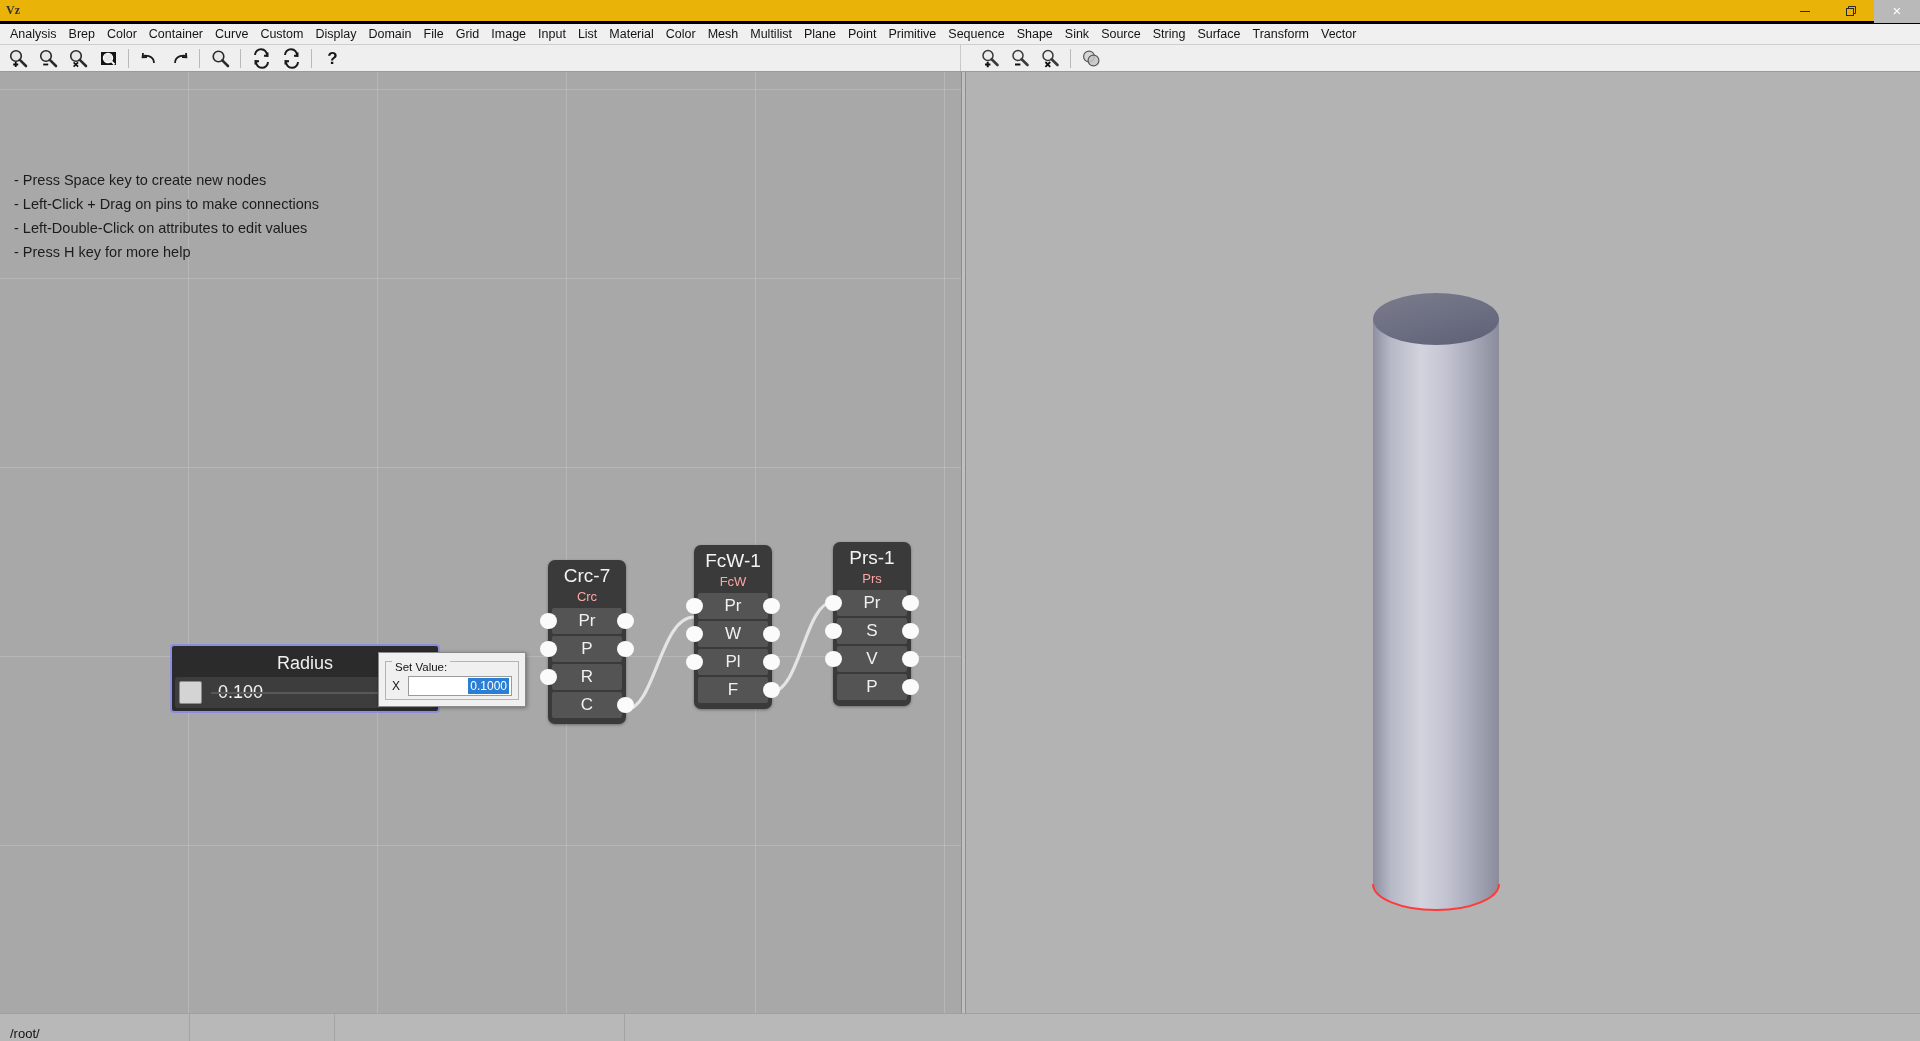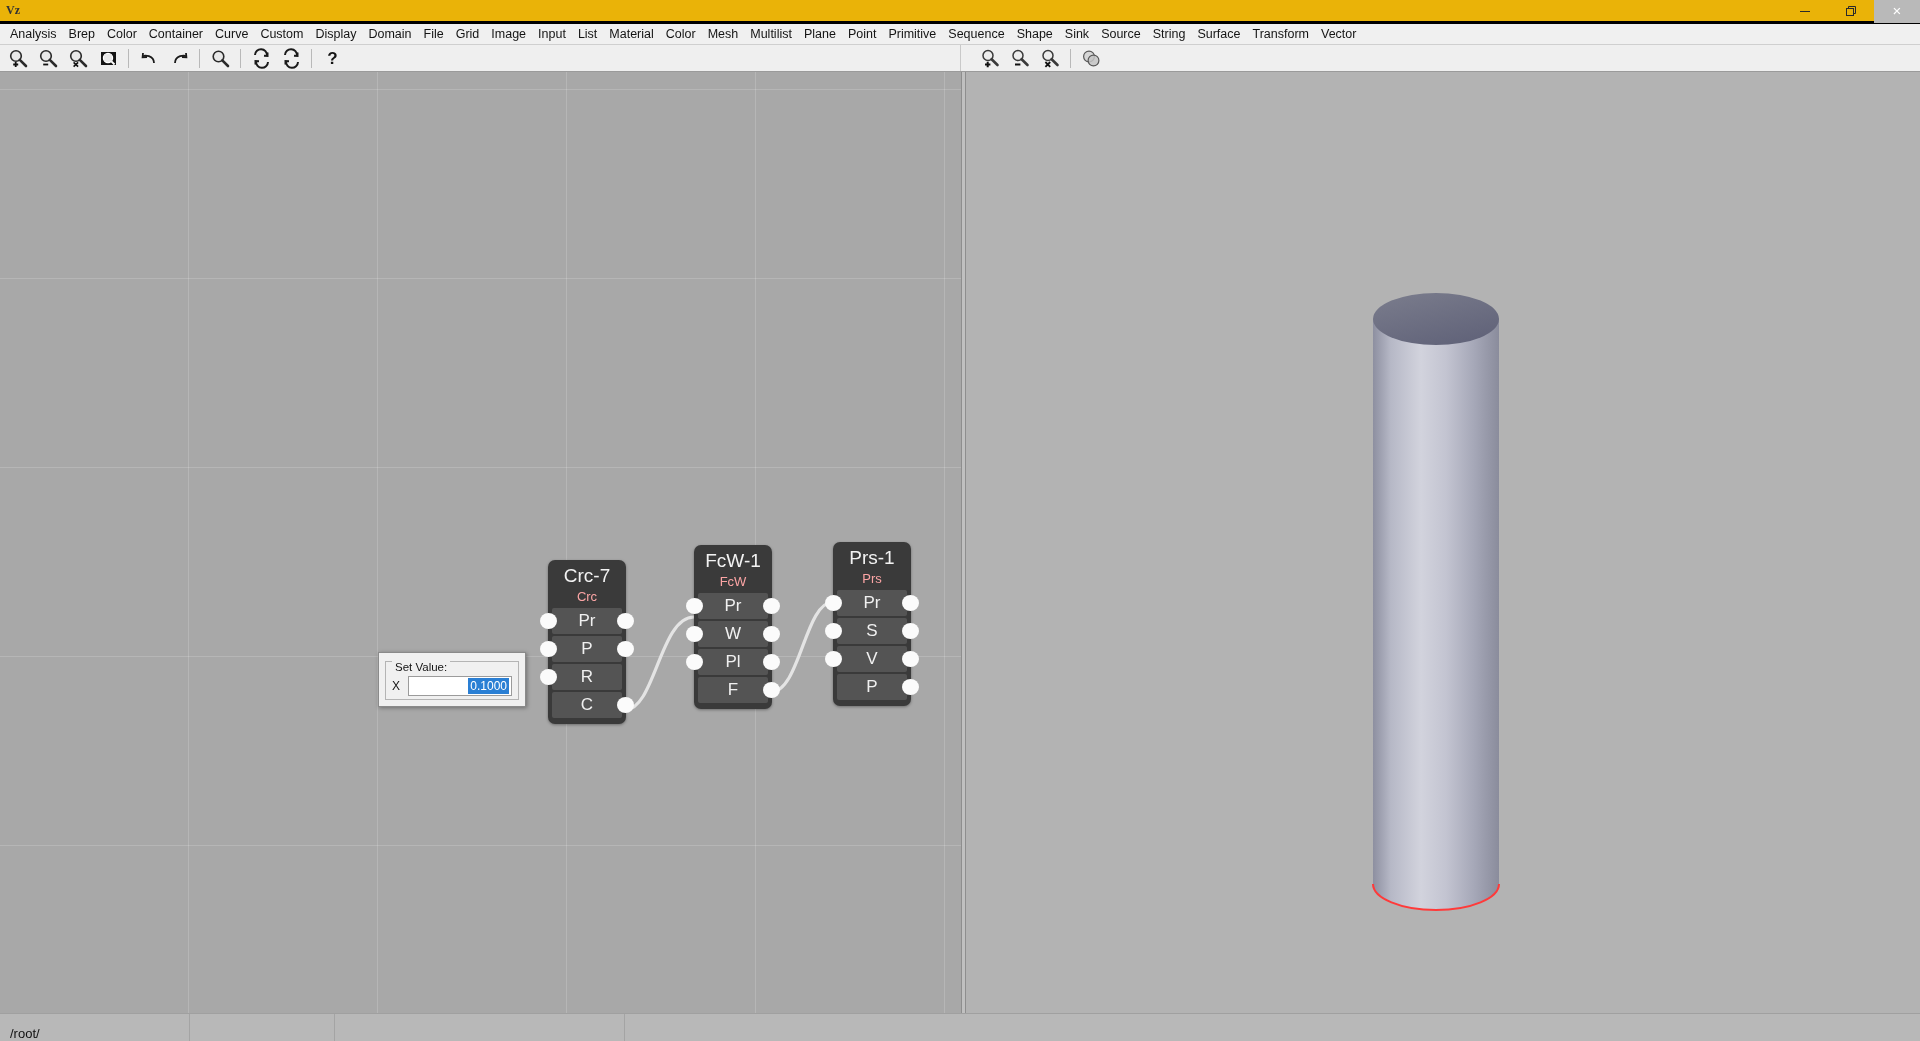--- a/index.html
+++ b/index.html
@@ -460,20 +460,26 @@
       </svg>
     </div>
   </div>
 </div>
 
 <div class="main">
 
   <div class="node-pane">
     <div class="node-grid"></div>
 
+    <div class="help-text" id="help-text">
+        <div>- Press Space key to create new nodes</div>
+        <div>- Left-Click + Drag on pins to make connections</div>
+        <div>- Left-Double-Click on attributes to edit values</div>
+        <div>- Press H key for more help</div>
+      </div>
 
     <svg class="wire" width="961" height="941">
       <path d="M 625 638 C 655 638 660 545 694 545" stroke="#e4e4e4" stroke-width="3.2" fill="none"></path>
       <path d="M 771 620 C 800 620 805 530 833 530" stroke="#e4e4e4" stroke-width="3.2" fill="none"></path>
     </svg>
 
     <div id="nodes-host">
         <div class="node" style="left: 548px; top: 488px; width: 78px;">
           <div class="node-title">Crc-7</div>
           <div class="node-subtitle">Crc</div>
@@ -537,20 +543,35 @@
             <div class="pin out"></div>
             <div class="attr-box">V</div>
           </div>
           <div class="attr-row">
             <div class="pin out"></div>
             <div class="attr-box">P</div>
           </div>
         </div>
       </div>
 
+    <div class="slider-node">
+      <div class="slider-head">
+        <div class="slider-title">Radius</div>
+        <div class="grip">
+          <i></i>
+            <i></i>
+            <i></i>
+        </div>
+      </div>
+      <div class="slider-body">
+        <div class="slider-track"></div>
+        <div class="slider-handle"></div>
+        <div class="slider-value">0.100</div>
+      </div>
+    </div>
 
     <div class="dialog">
       <div class="group-box">
         <div class="group-legend">Set Value:</div>
         <div class="dlg-row">
           <div class="dlg-label">X</div>
           <div class="dlg-input">
             <span>0.1000</span>
           </div>
         </div>

